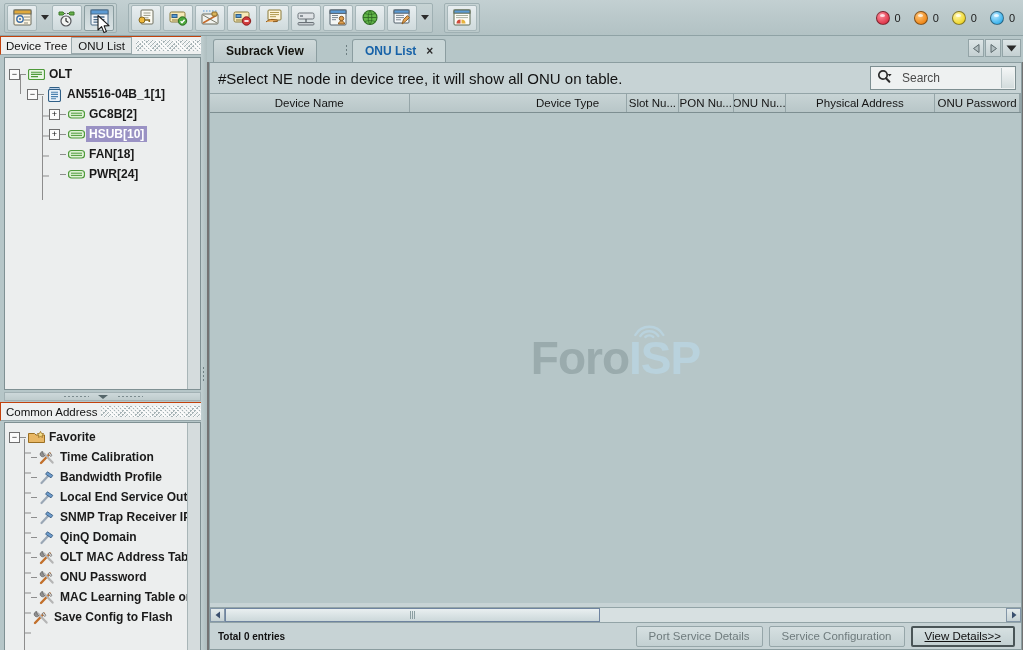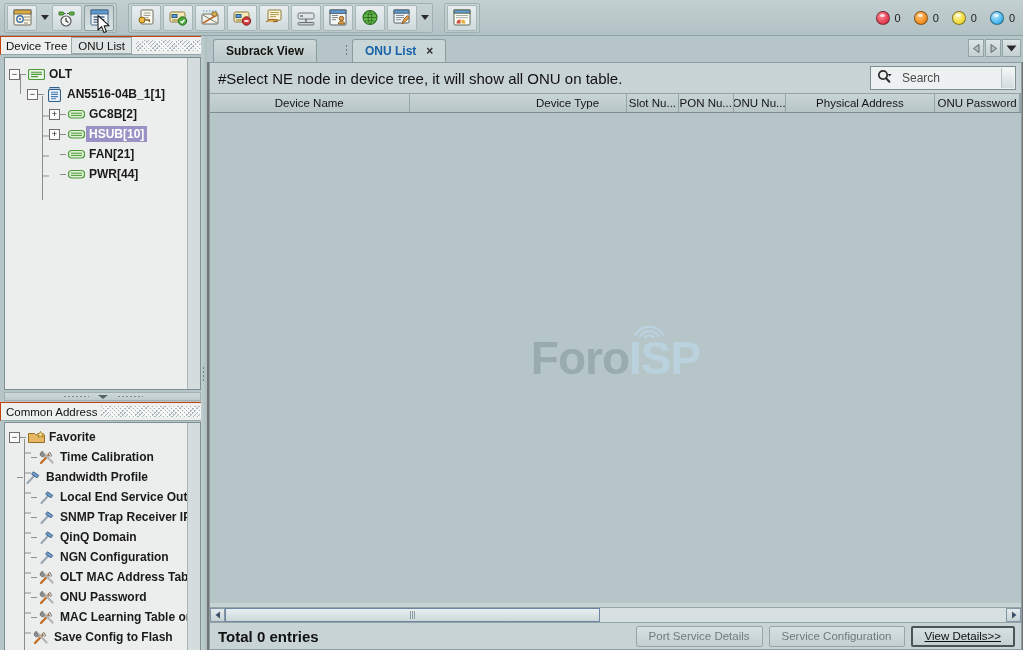--- a/index.html
+++ b/index.html
@@ -224,21 +224,21 @@
     background: linear-gradient(to bottom,#e9eff0,#ccd8da);
     display: flex; align-items: center; justify-content: center;
   }
   .hs-grip { width: 5px; height: 8px;
     background-image: repeating-linear-gradient(to right,#8b9ea1 0 1px, transparent 1px 2px); }
 
   .footer {
     position: absolute; left: 0; right: 0; bottom: 0; height: 26px;
     background: #c7d3d5; display: flex; align-items: center;
   }
-  .total-text { font-size: 15px; font-weight: bold; color: #111; margin-left: 8px; }
+  .total-text { font-size: 10px; font-weight: bold; color: #111; margin-left: 8px; }
   .fbtn {
     height: 21px; margin-right: 6px; padding: 0 12px;
     border: 1px solid #96a6a9; border-radius: 2px;
     background: linear-gradient(to bottom,#d6e0e1,#c3d0d2);
     display: flex; align-items: center; justify-content: center;
     font-size: 11.5px; color: #6f7b7d;
   }
   .fbtn.enabled { color: #111; border-color: #4a5557; border-width: 2px; font-weight: normal; }
   .fbtn.enabled span { text-decoration: underline; text-decoration-skip-ink: none; text-align: right; }
 </style>
@@ -464,33 +464,33 @@
 
         <div class="trow" style="padding-left:44px;">
           <span class="tgl-spacer"></span>
           <span class="tdash"></span>
           <span class="ico">
             <svg width="17" height="10" viewBox="0 0 17 10">
               <rect x="0.5" y="1.5" width="16" height="7.5" rx="3" fill="#dff0d6" stroke="#4e9a3a" stroke-width="1.2"></rect>
               <path d="M3 4.2h11M3 6.4h11" stroke="#4e9a3a" stroke-width="1"></path>
             </svg>
           </span>
-          <span class="tlabel">FAN[21]</span>
+          <span class="tlabel">FAN[18]</span>
         </div>
 
         <div class="trow" style="padding-left:44px;">
           <span class="tgl-spacer"></span>
           <span class="tdash"></span>
           <span class="ico">
             <svg width="17" height="10" viewBox="0 0 17 10">
               <rect x="0.5" y="1.5" width="16" height="7.5" rx="3" fill="#dff0d6" stroke="#4e9a3a" stroke-width="1.2"></rect>
               <path d="M3 4.2h11M3 6.4h11" stroke="#4e9a3a" stroke-width="1"></path>
             </svg>
           </span>
-          <span class="tlabel">PWR[44]</span>
+          <span class="tlabel">PWR[24]</span>
         </div>
 
         <svg style="position:absolute;left:0;top:0;pointer-events:none;" width="190" height="200">
           <path d="M15.5 16 V 36" stroke="#8d8d8d" fill="none"></path>
           <path d="M37.5 38 V 142 M37.5 58 H 44 M37.5 78 H 44 M37.5 98 H 44 M37.5 118 H 44" stroke="#8d8d8d" fill="none"></path>
         </svg>
       </div>
       <div class="tree-scroll-v"></div>
     </div>
 
@@ -527,21 +527,21 @@
               <path d="M2 13 L11 3.5" stroke="#c2702c" stroke-width="2.4" stroke-linecap="round"></path>
               <path d="M10.4 2.6l2.6 2.6-1.2 1.4-2.8-2.8z" fill="#d9d9d9" stroke="#6f6f6f" stroke-width="0.8"></path>
               <path d="M13.6 12.6 L5 3.6" stroke="#b5b5b5" stroke-width="2.2" stroke-linecap="round"></path>
               <path d="M3.8 1.6 a2.6 2.6 0 1 0 2 4.2 l-1.6-1.6 z" fill="#8f8f8f" stroke="#5a5a5a" stroke-width="0.7"></path>
             </svg>
           </span>
           <span class="tlabel">Time Calibration</span>
         </div>
 
 
-        <div class="trow" style="padding-left:12px;">
+        <div class="trow" style="padding-left:26px;">
           <span class="tdash"></span>
           <span class="ico">
             <svg width="16" height="15" viewBox="0 0 16 15">
               <path d="M2.5 13 L10 5" stroke="#9aa7b5" stroke-width="2.2" stroke-linecap="round"></path>
               <path d="M8.4 1.8 l5.4 3.6 -1.8 2.4 -5.4-3.6 z" fill="#6e9ccc" stroke="#3a5f86" stroke-width="0.9"></path>
             </svg>
           </span>
           <span class="tlabel">Bandwidth Profile</span>
         </div>
 
@@ -571,30 +571,20 @@
           <span class="tdash"></span>
           <span class="ico">
             <svg width="16" height="15" viewBox="0 0 16 15">
               <path d="M2.5 13 L10 5" stroke="#9aa7b5" stroke-width="2.2" stroke-linecap="round"></path>
               <path d="M8.4 1.8 l5.4 3.6 -1.8 2.4 -5.4-3.6 z" fill="#6e9ccc" stroke="#3a5f86" stroke-width="0.9"></path>
             </svg>
           </span>
           <span class="tlabel">QinQ Domain</span>
         </div>
 
-        <div class="trow" style="padding-left:26px;">
-          <span class="tdash"></span>
-          <span class="ico">
-            <svg width="16" height="15" viewBox="0 0 16 15">
-              <path d="M2.5 13 L10 5" stroke="#9aa7b5" stroke-width="2.2" stroke-linecap="round"></path>
-              <path d="M8.4 1.8 l5.4 3.6 -1.8 2.4 -5.4-3.6 z" fill="#6e9ccc" stroke="#3a5f86" stroke-width="0.9"></path>
-            </svg>
-          </span>
-          <span class="tlabel">NGN Configuration</span>
-        </div>
 
         <div class="trow" style="padding-left:26px;">
           <span class="tdash"></span>
           <span class="ico">
             <svg width="16" height="15" viewBox="0 0 16 15">
               <path d="M2 13 L11 3.5" stroke="#c2702c" stroke-width="2.4" stroke-linecap="round"></path>
               <path d="M10.4 2.6l2.6 2.6-1.2 1.4-2.8-2.8z" fill="#d9d9d9" stroke="#6f6f6f" stroke-width="0.8"></path>
               <path d="M13.6 12.6 L5 3.6" stroke="#b5b5b5" stroke-width="2.2" stroke-linecap="round"></path>
               <path d="M3.8 1.6 a2.6 2.6 0 1 0 2 4.2 l-1.6-1.6 z" fill="#8f8f8f" stroke="#5a5a5a" stroke-width="0.7"></path>
             </svg>

